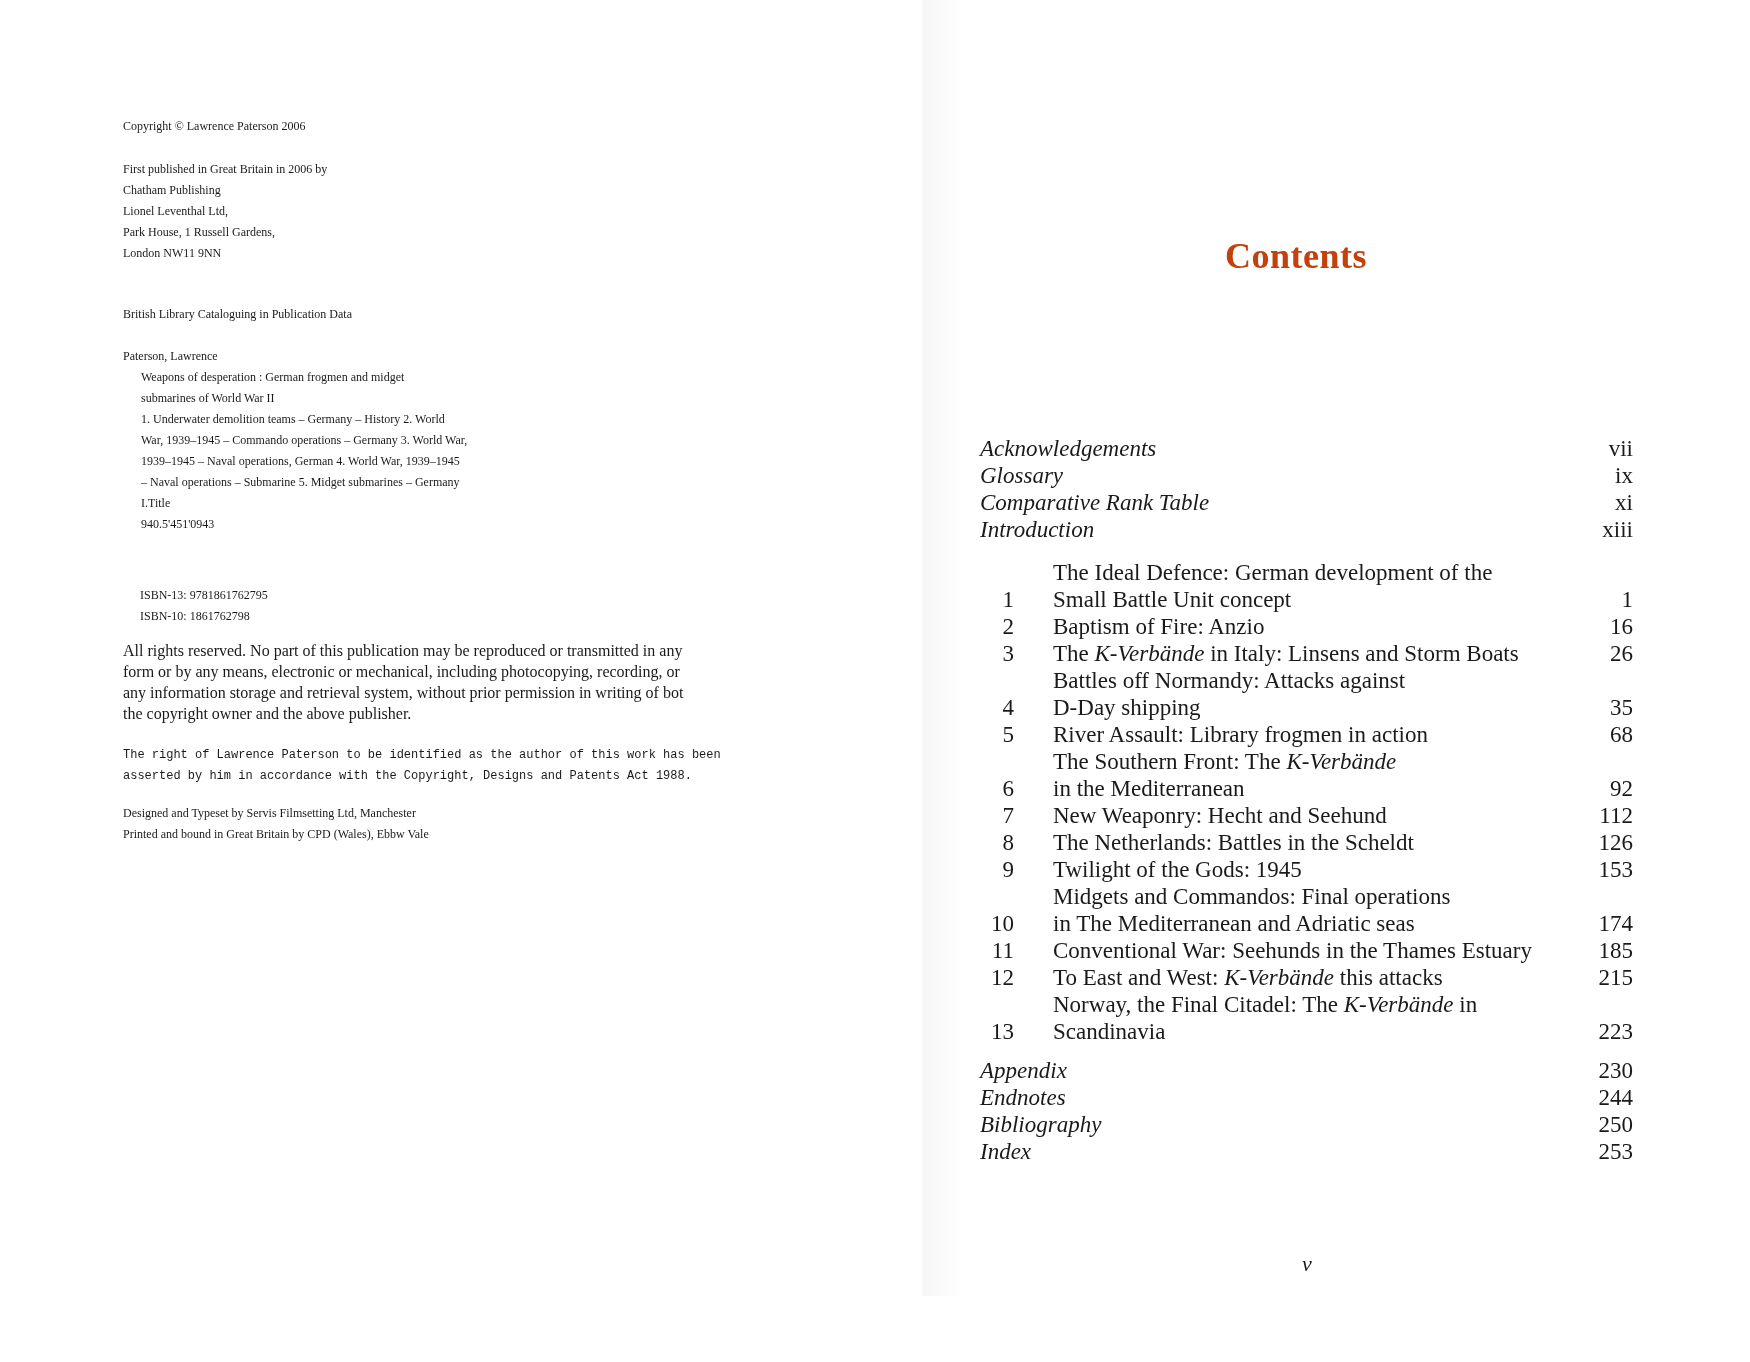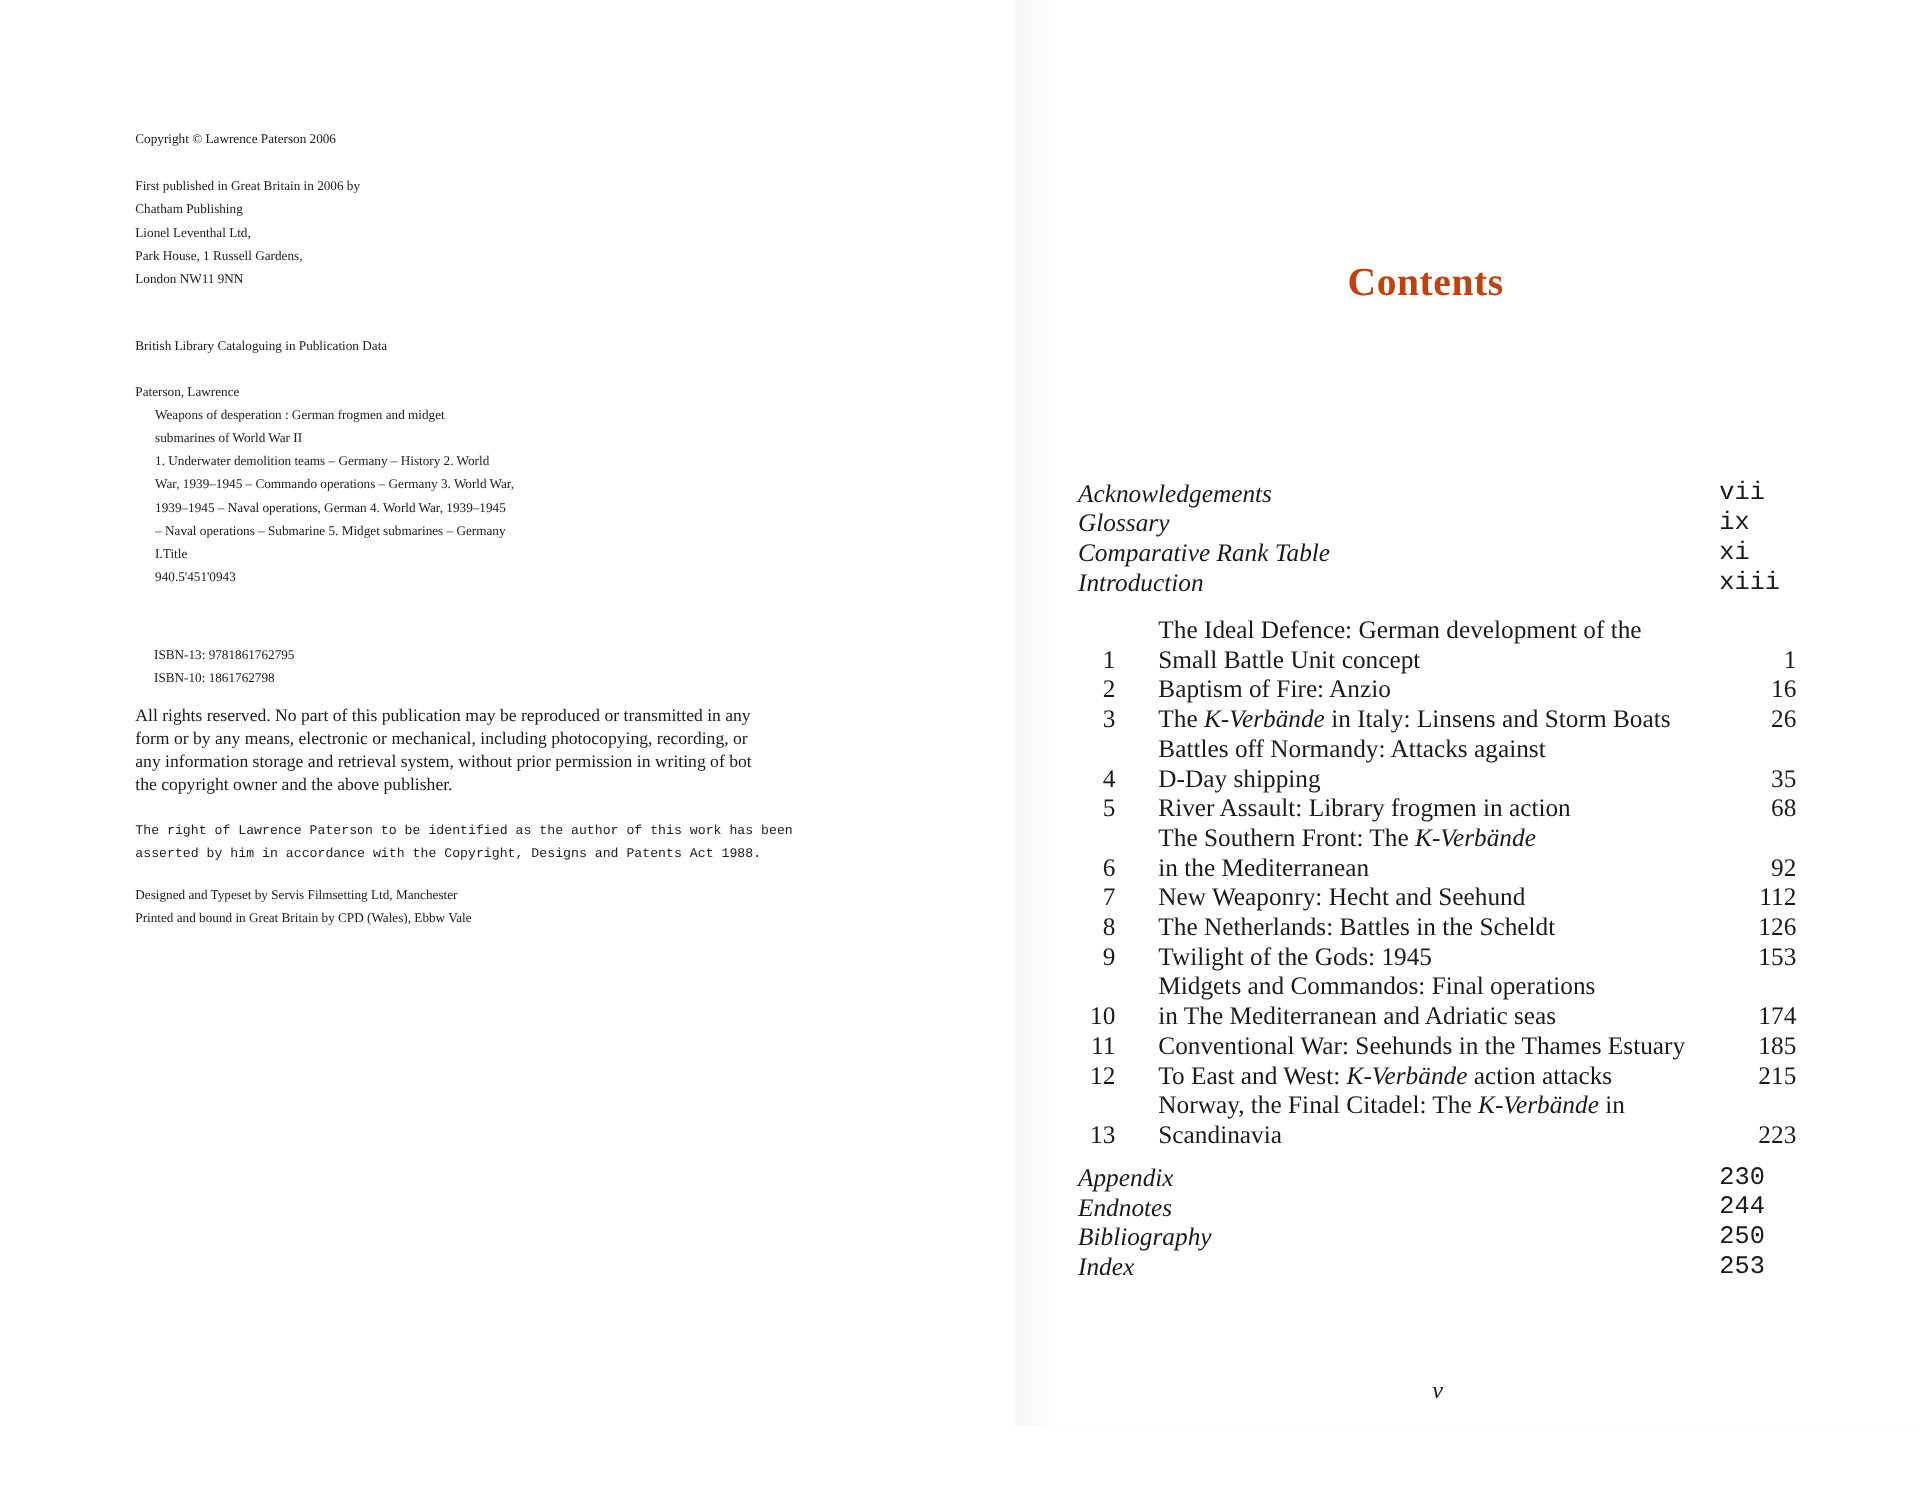--- a/index.html
+++ b/index.html
@@ -84,22 +84,21 @@
     .toc-row {
       position: relative;
       display: flex;
       align-items: flex-end;
     }
     .toc-row .title {
       flex: 1;
     }
     .toc-row .page {
       width: 70px;
-      text-align: left;
-      font-family: Liberation Mono, monospace;
+      text-align: right;
     }
     .italic { font-style: italic; }
 
     #toc-front { top: 435px; }
     #toc-chapters { top: 559px; }
     #toc-back { top: 1057px; }
 
     .ch-row {
       display: flex;
       align-items: flex-end;
@@ -295,21 +294,21 @@
     <span class="num"><span>11</span></span>
     <span class="ch-title">
       <div><span>Conventional War: Seehunds in the Thames Estuary</span><span class="italic"></span><span></span></div>
 
     </span>
     <span class="page">185</span>
   </div>
       <div class="ch-row">
     <span class="num"><span>12</span></span>
     <span class="ch-title">
-      <div><span>To East and West: </span><span class="italic">K-Verbände</span><span> action attacks</span></div>
+      <div><span>To East and West: </span><span class="italic">K-Verbände</span><span> this attacks</span></div>
 
     </span>
     <span class="page">215</span>
   </div>
       <div class="ch-row">
     <span class="num"><span>13</span></span>
     <span class="ch-title">
       <div><span>Norway, the Final Citadel: The </span><span class="italic">K-Verbände</span><span> in</span></div>
       <div>Scandinavia</div>
     </span>

